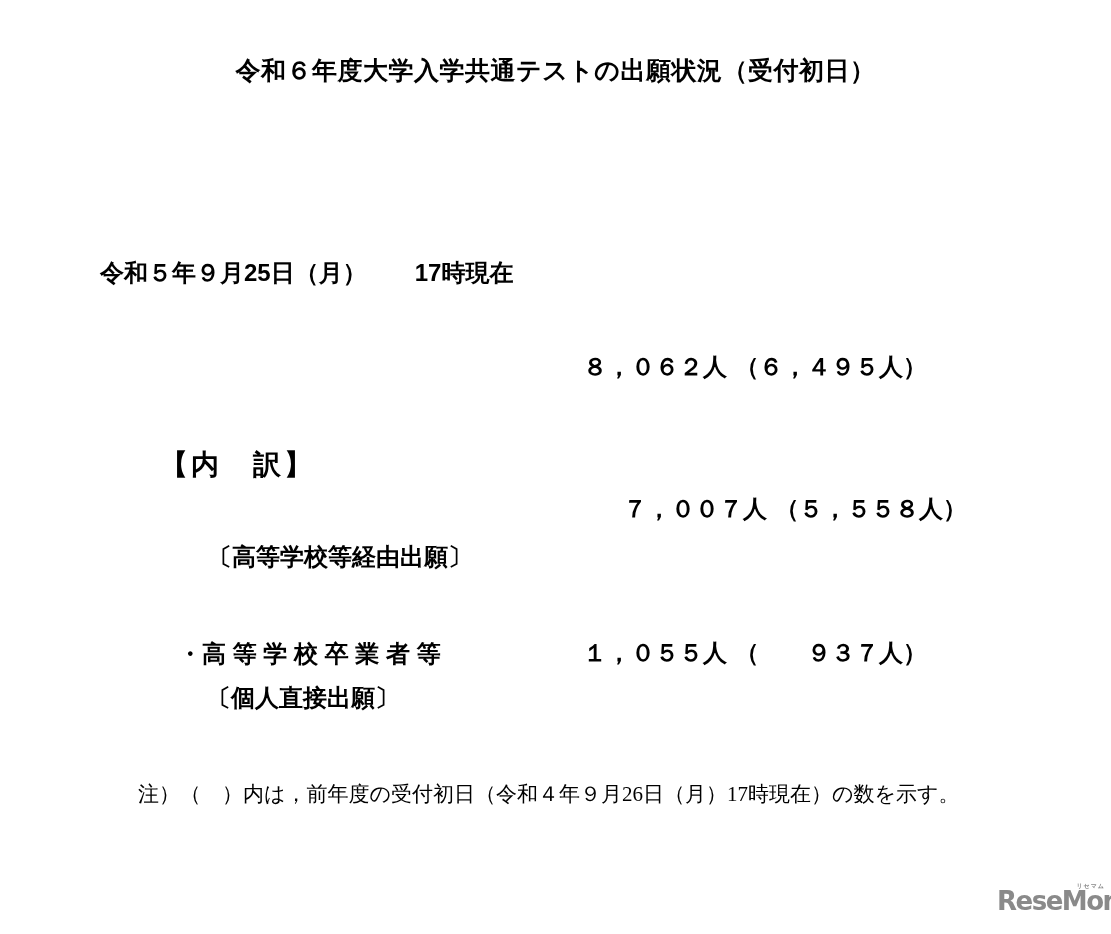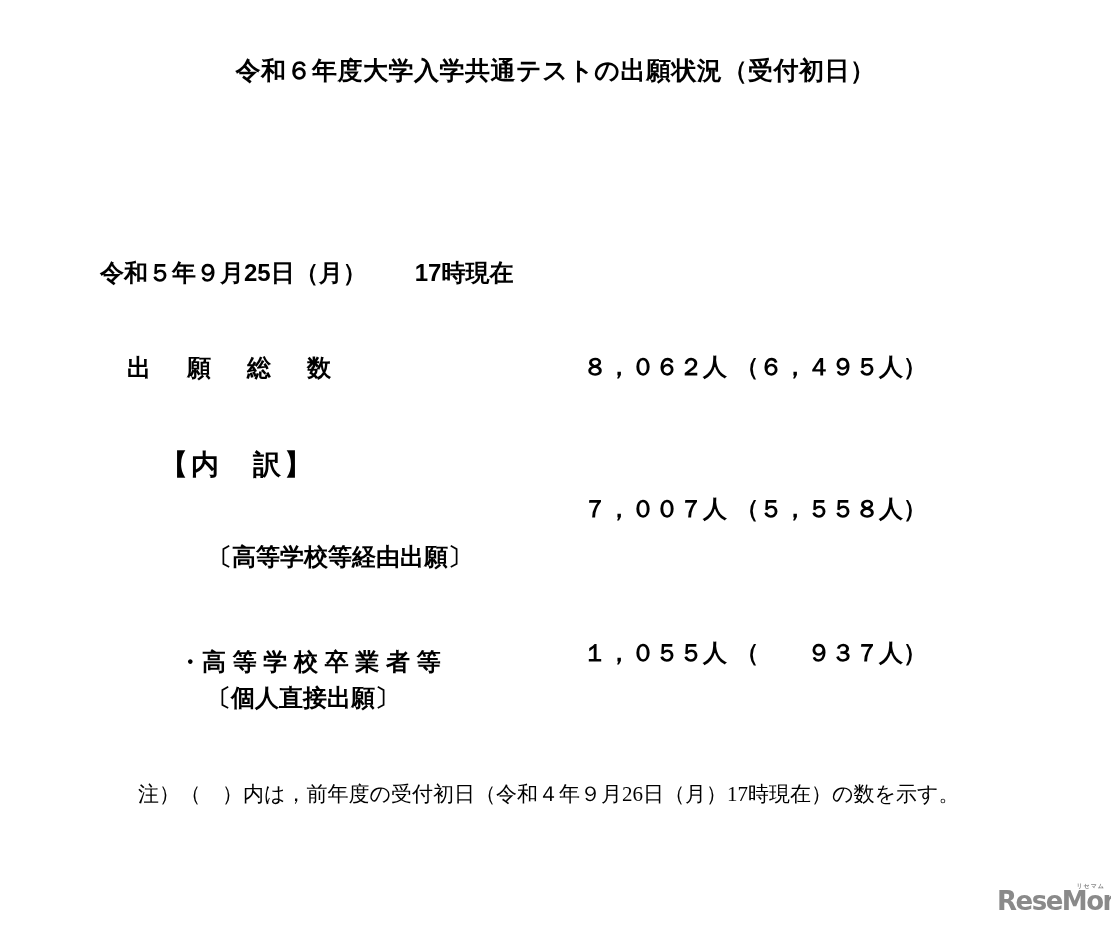--- a/index.html
+++ b/index.html
@@ -47,23 +47,23 @@
   .count-col { left: 583px; font-size: 24px; }
   .paren-col { left: 735px; font-size: 24px; }
   .row-total-num   { top: 353px; }
   .breakdown-heading {
     top: 449px;
     left: 160px;
     font-size: 28px;
     letter-spacing: 3px;
   }
   .item1-label { top: 496px; left: 178px; font-size: 24px; }
-  .row-item1-num { top: 495px; }
+  .row-item1-num { top: 495px; margin-left: 40px; }
   .item1-sublabel { top: 543px; left: 208px; font-size: 24px; }
-  .item2-label { top: 640px; left: 178px; font-size: 24px; margin-top: 8px; }
+  .item2-label { top: 640px; left: 178px; font-size: 24px; }
   .row-item2-num { top: 639px; }
   .item2-sublabel { top: 685px; left: 207px; font-size: 24px; font-family: Liberation Serif, serif; }
   .note {
     top: 782px;
     left: 138px;
     font-size: 21px;
   }
 
   .logo {
     position: absolute;
@@ -94,21 +94,20 @@
 </style>
 </head>
 <body>
 
 <div class="page">
 
   <div class="abs gothic title">令和６年度大学入学共通テストの出願状況（受付初日）</div>
 
   <div class="abs gothic date-line">令和５年９月25日（月）　　17時現在</div>
 
-  <div class="abs gothic total-label">出　願　総　数</div>
   <div class="abs gothic count-col row-total-num">８，０６２人</div>
   <div class="abs gothic paren-col row-total-num">（６，４９５人）</div>
 
   <div class="abs gothic breakdown-heading">【内　訳】</div>
 
   <div class="abs gothic count-col row-item1-num">７，００７人</div>
   <div class="abs gothic paren-col row-item1-num">（５，５５８人）</div>
   <div class="abs gothic item1-sublabel">〔高等学校等経由出願〕</div>
 
   <div class="abs gothic item2-label">・高 等 学 校 卒 業 者 等</div>

